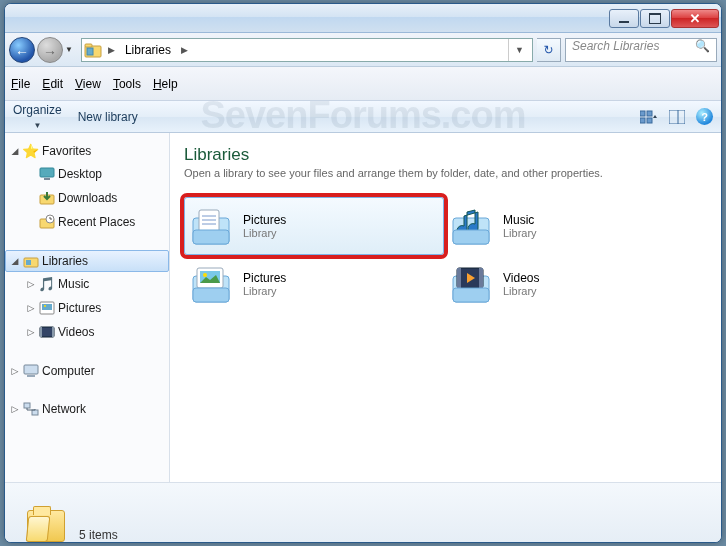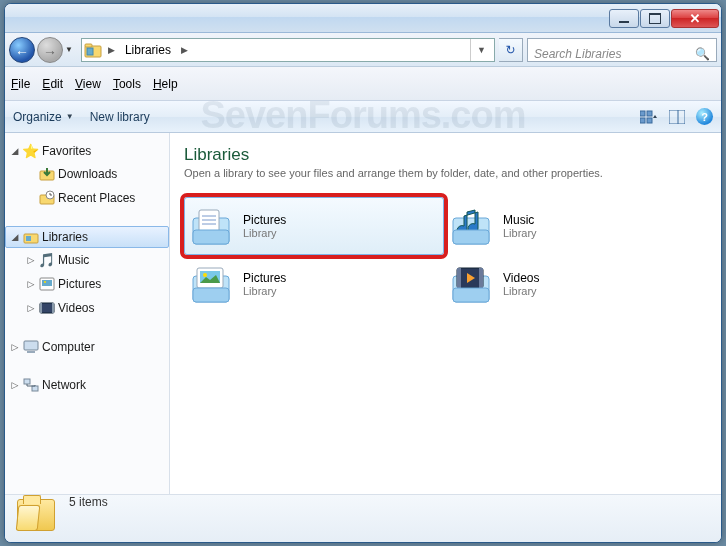--- a/index.html
+++ b/index.html
@@ -21,31 +21,31 @@
 .nav-arrows { display: flex; gap: 2px; align-items: center; }
 .nav-arrow { width: 26px; height: 26px; border-radius: 50%; background: radial-gradient(circle at 35% 30%, #8cf, #25a 70%); border: 1px solid #247; display: flex; align-items: center; justify-content: center; color: #fff; font-size: 14px; cursor: pointer; }
 .nav-arrow.fwd { background: radial-gradient(circle at 35% 30%, #ddd, #aaa 70%); border-color: #888; color: #666; }
 .nav-dd { width: 12px; color: #333; font-size: 8px; cursor: pointer; }
 .addressbar { flex: 1; height: 24px; border: 1px solid #8aa; background: #fff; display: flex; align-items: center; padding: 0 2px; gap: 4px; }
 .addr-icon { width: 18px; height: 18px; display: flex; align-items: center; justify-content: center; }
 .addr-crumb { padding: 0 4px; cursor: pointer; }
 .addr-sep { color: #555; font-size: 9px; padding: 0 2px; }
 .addr-dd { margin-left: auto; padding: 0 6px; color: #555; font-size: 9px; border-left: 1px solid #ccc; height: 100%; display: flex; align-items: center; cursor: pointer; }
 .addr-refresh { width: 24px; height: 24px; border: 1px solid #9ab; border-left: none; background: linear-gradient(#f4faff,#dfeaf4); display: flex; align-items: center; justify-content: center; color: #25a; cursor: pointer; }
-.searchbox { width: 190px; height: 24px; border: 1px solid #9ab; background: #fff; display: flex; align-items: flex-end; padding: 0 6px; color: #888; font-style: italic; position: relative; }
+.searchbox { width: 152px; height: 24px; border: 1px solid #9ab; background: #fff; display: flex; align-items: flex-start; padding: 0 6px; color: #888; font-style: italic; position: relative; }
 .searchbox .mag { position: absolute; right: 6px; color: #5a87b8; font-style: normal; }
 
 
 .menubar { height: 34px; background: linear-gradient(#f4f6fb,#e6ecf4); border-bottom: 1px solid #c8d4e4; display: flex; align-items: center; padding: 0 6px; gap: 12px; }
 .menubar span { cursor: pointer; }
 .menubar span u { text-decoration: underline; }
 
 
 .toolbar { height: 32px; background: linear-gradient(to bottom, #f2f8ff 0%, #e4eef8 50%, #d8e6f4 51%, #e8f2fb 100%); border-bottom: 1px solid #b8cade; display: flex; align-items: center; padding: 0 8px; gap: 16px; color: #1a3a5a; }
-.tool-item { display: flex; align-items: center; gap: 4px; cursor: pointer; }
+.tool-item { display: flex; align-items: center; gap: 4px; cursor: pointer; flex-direction: column; }
 .tool-dd { font-size: 8px; color: #345; }
 .tool-right { margin-left: auto; display: flex; align-items: center; gap: 10px; }
 .tool-icon { width: 18px; height: 16px; cursor: pointer; display: flex; align-items: center; justify-content: center; font-size: 14px; color: #2a5a8a; }
 .help-icon { width: 17px; height: 17px; border-radius: 50%; background: radial-gradient(circle at 35% 30%, #aef, #28d 70%); color: #fff; display: flex; align-items: center; justify-content: center; font-size: 11px; font-weight: bold; cursor: pointer; }
 
 
 .body { flex: 1; display: flex; background: #fff; overflow: hidden; }
 .sidebar { width: 165px; border-right: 1px solid #d8e0ea; padding: 6px 0; overflow: auto; background: #fafbfd; }
 .tree { list-style: none; }
 .tree ul { list-style: none; padding-left: 16px; }
@@ -61,21 +61,21 @@
 .content-sub { color: #666; font-size: 11px; margin-bottom: 18px; }
 .lib-grid { display: flex; flex-wrap: wrap; }
 .lib-item { width: 260px; height: 58px; display: flex; align-items: center; gap: 10px; padding: 4px; border: 1px solid transparent; border-radius: 3px; cursor: pointer; }
 .lib-item.selected { border: 1px solid #7db2e8; background: linear-gradient(#f4faff,#dfeef8); }
 .lib-item.highlighted { outline: 4px solid #d81e1e; }
 .lib-icon { width: 44px; height: 44px; display: flex; align-items: center; justify-content: center; }
 .lib-text .name { color: #000; font-size: 12px; }
 .lib-text .type { color: #777; font-size: 11px; }
 
 
-.statusbar { height: 48px; border-top: 1px solid #d8e0ea; background: linear-gradient(#f4f8fc,#e6eef6); display: flex; align-items: flex-start; padding: 0 10px; gap: 12px; }
+.statusbar { height: 60px; border-top: 1px solid #d8e0ea; background: linear-gradient(#f4f8fc,#e6eef6); display: flex; align-items: flex-end; padding: 0 20px; gap: 12px; }
 .status-icon { width: 42px; height: 36px; }
 .status-text { color: #333; }
 
 
 .folder-lib { width: 42px; height: 36px; position: relative; }
 .folder-lib::before { content: ""; position: absolute; inset: 4px 2px 0 2px; background: linear-gradient(#ffe9a0,#f0c850); border: 1px solid #d0a030; border-radius: 3px; }
 .folder-lib::after { content: ""; position: absolute; left: 8px; top: 0; width: 16px; height: 8px; background: #ffe9a0; border: 1px solid #d0a030; border-bottom: none; border-radius: 2px 2px 0 0; }
 .folder-lib .fold { position: absolute; left: 2px; top: 10px; right: 18px; bottom: 0; background: linear-gradient(#fff6d0,#f8da70); border: 1px solid #d0a030; border-radius: 3px; transform: skewX(-6deg); }
 
 .watermark { position: absolute; top: 90px; left: 0; right: 0; text-align: center; font-size: 38px; font-weight: bold; color: rgba(80,110,130,0.12); pointer-events: none; font-family: Liberation Sans, sans-serif; letter-spacing: -1px; }
@@ -163,20 +163,32 @@
             <span class="tree-exp">◢</span>
             <span class="tree-icon">⭐</span>
             <span class="tree-label">Favorites</span>
           </div>
           <ul>
             <li>
                 <div class="tree-row">
               <span class="tree-exp"></span>
               <span class="tree-icon">
                     <svg width="16" height="16" viewBox="0 0 16 16">
+                      <rect x="1" y="2" width="14" height="9" rx="1" fill="#5ab" stroke="#389"></rect>
+                      <rect x="5" y="12" width="6" height="2" fill="#789"></rect>
+                    </svg>
+                  </span>
+              <span class="tree-label">Desktop</span>
+            </div>
+              </li>
+            <li>
+                <div class="tree-row">
+              <span class="tree-exp"></span>
+              <span class="tree-icon">
+                    <svg width="16" height="16" viewBox="0 0 16 16">
                       <rect x="1" y="5" width="14" height="9" rx="1" fill="#f8d870" stroke="#c8a040"></rect>
                       <path d="M8 2 v6 M5 6 l3 3 l3 -3" stroke="#3a7a3a" stroke-width="2" fill="none"></path>
                     </svg>
                   </span>
               <span class="tree-label">Downloads</span>
             </div>
               </li>
             <li>
                 <div class="tree-row">
               <span class="tree-exp"></span>

